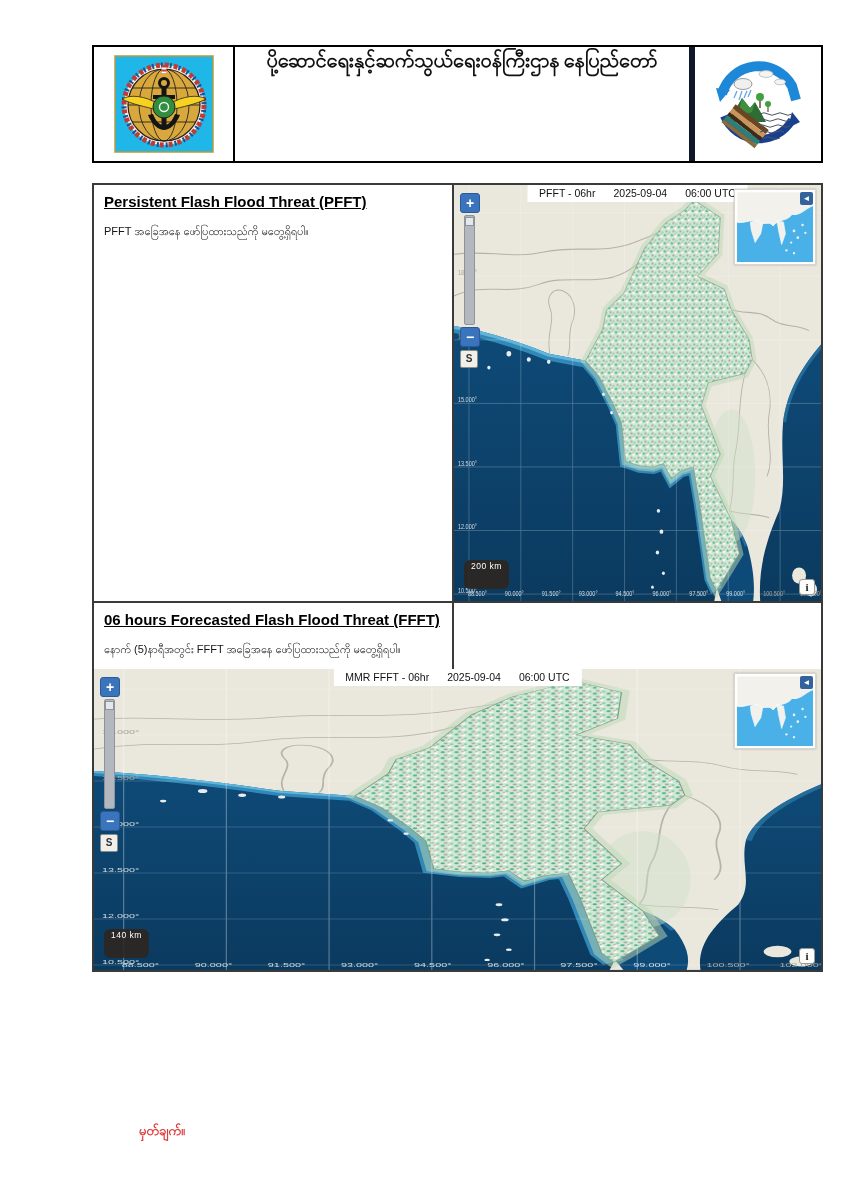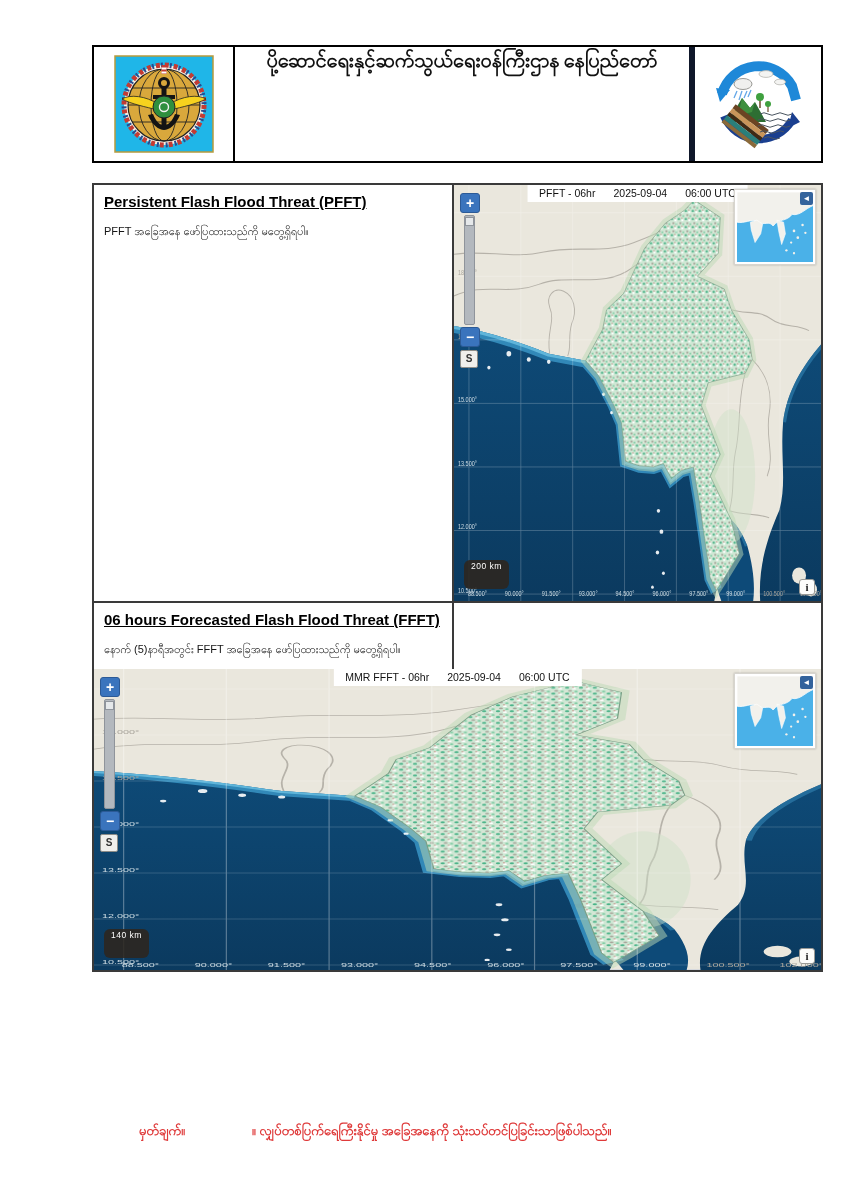--- a/index.html
+++ b/index.html
@@ -420,16 +420,15 @@
         </div>
         <div class="scalebadge">140 km</div>
         <div class="infobtn">i</div>
       </div>
     </div>
 
   </div>
 
   <div class="footer-note" style="color: rgb(223, 58, 58);">
     <span class="lbl">မှတ်ချက်။</span>
-    <span class="txt">။ လျှပ်တစ်ပြက်ရေကြီးနိုင်မှု အခြေအနေကို သုံးသပ်တင်ပြခြင်းသာဖြစ်ပါသည်။</span>
   </div>
 
 </div>
 
 </body></html>

